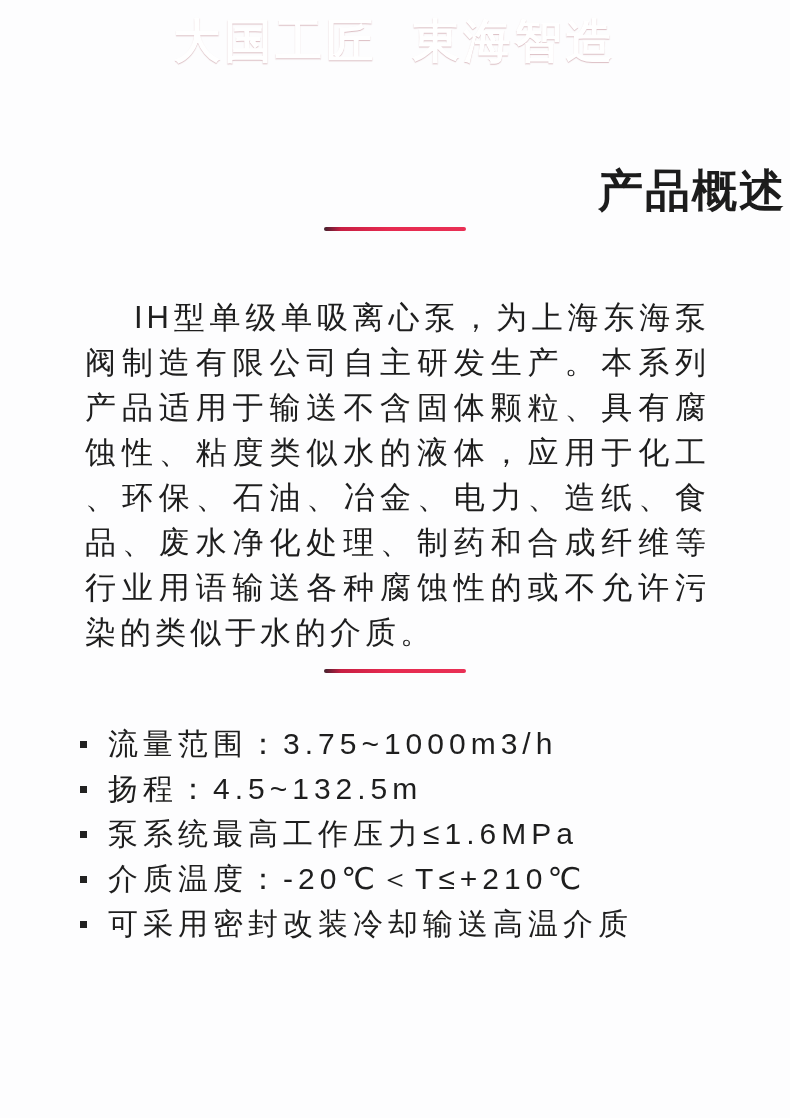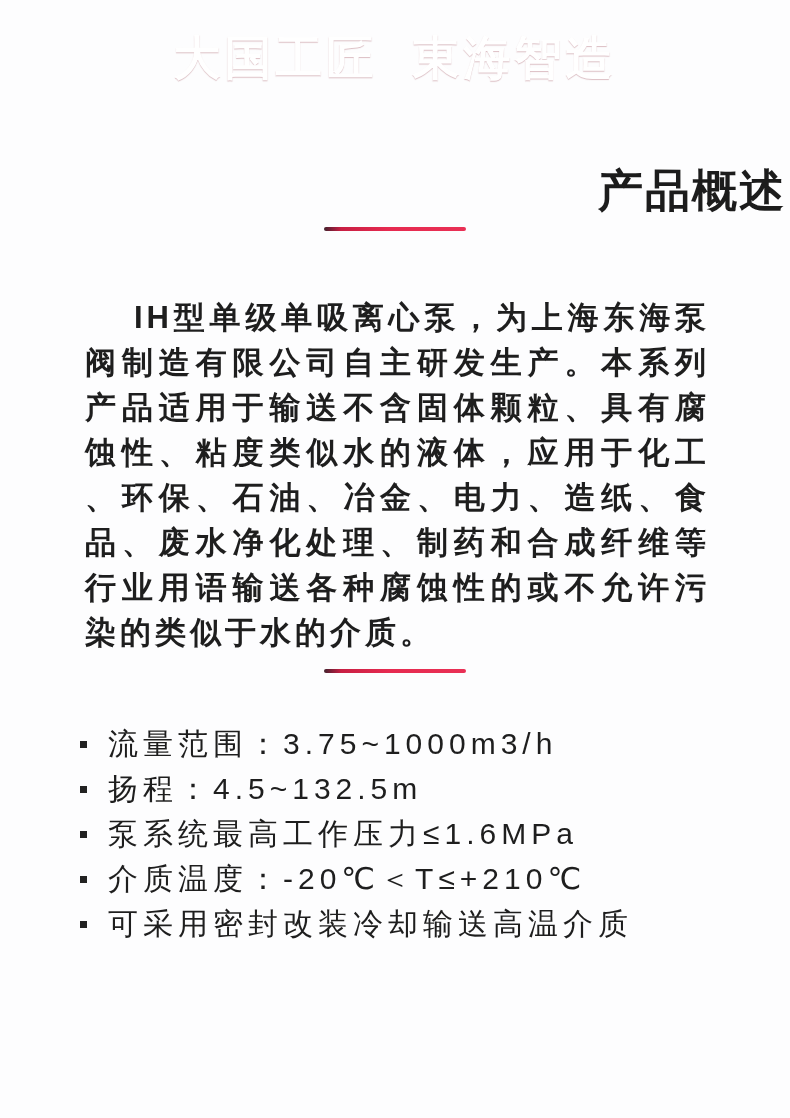--- a/index.html
+++ b/index.html
@@ -21,23 +21,24 @@
   }
   
   .banner {
     height: 90px;
     width: 100%;
     background: linear-gradient(180deg,
       #a814335 0%, #b5173a 0%, #d81f44 4%,
       #e6294d 30%, #e42447 82%,
       #d01e40 93%, #bf1a3b 100%);
     display: flex;
-    align-items: flex-end;
+    align-items: flex-start;
     justify-content: center;
     box-sizing: border-box;
+    padding-top: 10px;
   }
   .banner-title {
     color: #ffffff;
     font-size: 47px;
     font-weight: bold;
     letter-spacing: 4px;
     word-spacing: 18px;
     white-space: nowrap;
     text-shadow: 0 1px 1px rgba(120,0,20,0.25);
   }
@@ -68,21 +69,20 @@
     margin: 64px 0 0 85px;
     font-size: 31px;
     line-height: 45px;
     letter-spacing: 4px;
     color: #1e1e1e;
   }
   .para-line {
     text-align: justify;
     text-align-last: justify;
     white-space: nowrap;
-    font-weight: bold;
   }
   .para-line.first { padding-left: 49px; }
   .para-line.last  { text-align-last: left; }
   
   .conditions-list {
     list-style: none;
     margin: 55px 0 0 80px;
     padding: 0;
   }
   .condition-item {

